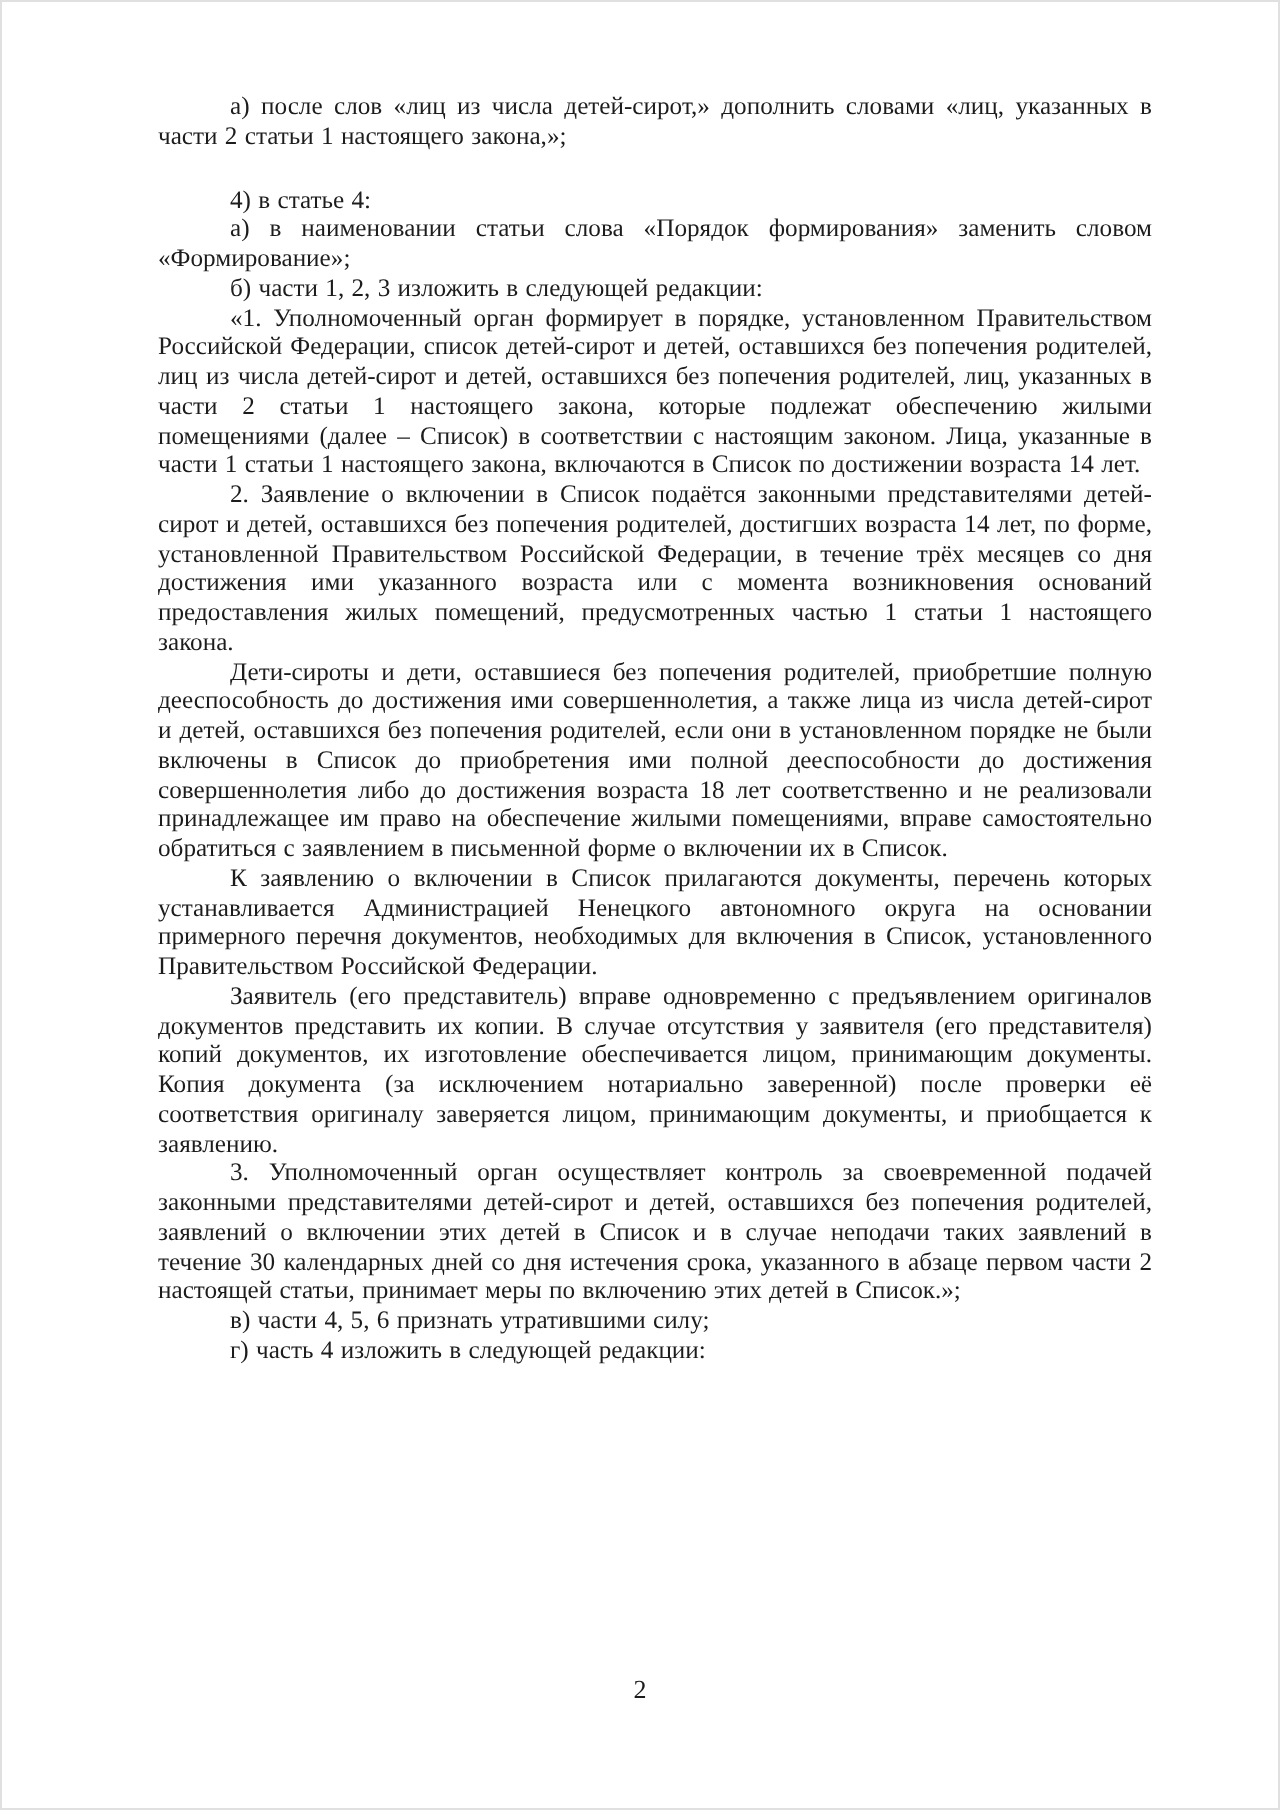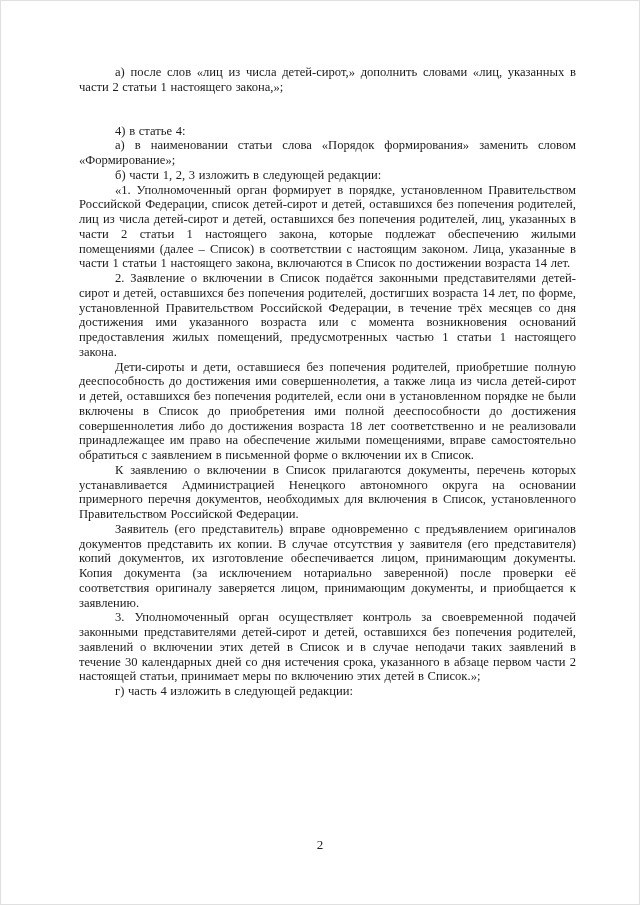--- a/index.html
+++ b/index.html
@@ -13,35 +13,35 @@
     height: 905px;
     box-sizing: border-box;
     background: #ffffff;
     border: 1px solid #e0e0e0;
     overflow: hidden;
     font-family: "Liberation Serif", "DejaVu Serif", serif;
     color: #1c1c1c;
   }
   .content {
     position: absolute;
-    top: 64px;
+    top: 45px;
     left: 78px;
     width: 497px;
   }
   p.para {
     margin: 0;
     padding: 0;
     font-size: 12.6px;
     line-height: 14.75px;
     text-align: justify;
     text-indent: 36px;
     word-spacing: 0.5px;
   }
   p.para.space-before {
-    margin-top: 29px;
+    margin-top: 17px;
   }
   .page-number {
     position: absolute;
     top: 836px;
     left: 0;
     width: 100%;
     text-align: center;
     font-size: 13px;
     line-height: 15px;
   }
@@ -54,16 +54,17 @@
       <p class="para">а) после слов «лиц из числа детей-сирот,» дополнить словами «лиц, указанных в части 2 статьи 1 настоящего закона,»;</p>
       <p class="para space-before">4) в статье 4:</p>
       <p class="para">а) в наименовании статьи слова «Порядок формирования» заменить словом «Формирование»;</p>
       <p class="para">б) части 1, 2, 3 изложить в следующей редакции:</p>
       <p class="para">«1. Уполномоченный орган формирует в порядке, установленном Правительством Российской Федерации, список детей-сирот и детей, оставшихся без попечения родителей, лиц из числа детей-сирот и детей, оставшихся без попечения родителей, лиц, указанных в части 2 статьи 1 настоящего закона, которые подлежат обеспечению жилыми помещениями (далее – Список) в соответствии с настоящим законом. Лица, указанные в части 1 статьи 1 настоящего закона, включаются в Список по достижении возраста 14 лет.</p>
       <p class="para">2. Заявление о включении в Список подаётся законными представителями детей-сирот и детей, оставшихся без попечения родителей, достигших возраста 14 лет, по форме, установленной Правительством Российской Федерации, в течение трёх месяцев со дня достижения ими указанного возраста или с момента возникновения оснований предоставления жилых помещений, предусмотренных частью 1 статьи 1 настоящего закона.</p>
       <p class="para">Дети-сироты и дети, оставшиеся без попечения родителей, приобретшие полную дееспособность до достижения ими совершеннолетия, а также лица из числа детей-сирот и детей, оставшихся без попечения родителей, если они в установленном порядке не были включены в Список до приобретения ими полной дееспособности до достижения совершеннолетия либо до достижения возраста 18 лет соответственно и не реализовали принадлежащее им право на обеспечение жилыми помещениями, вправе самостоятельно обратиться с заявлением в письменной форме о включении их в Список.</p>
       <p class="para">К заявлению о включении в Список прилагаются документы, перечень которых устанавливается Администрацией Ненецкого автономного округа на основании примерного перечня документов, необходимых для включения в Список, установленного Правительством Российской Федерации.</p>
       <p class="para">Заявитель (его представитель) вправе одновременно с предъявлением оригиналов документов представить их копии. В случае отсутствия у заявителя (его представителя) копий документов, их изготовление обеспечивается лицом, принимающим документы. Копия документа (за исключением нотариально заверенной) после проверки её соответствия оригиналу заверяется лицом, принимающим документы, и приобщается к заявлению.</p>
       <p class="para">3. Уполномоченный орган осуществляет контроль за своевременной подачей законными представителями детей-сирот и детей, оставшихся без попечения родителей, заявлений о включении этих детей в Список и в случае неподачи таких заявлений в течение 30 календарных дней со дня истечения срока, указанного в абзаце первом части 2 настоящей статьи, принимает меры по включению этих детей в Список.»;</p>
+      <p class="para">в) части 4, 5, 6 признать утратившими силу;</p>
       <p class="para">г) часть 4 изложить в следующей редакции:</p>
     </div>
   <div class="page-number">2</div>
 </div>
 
 </body></html>

